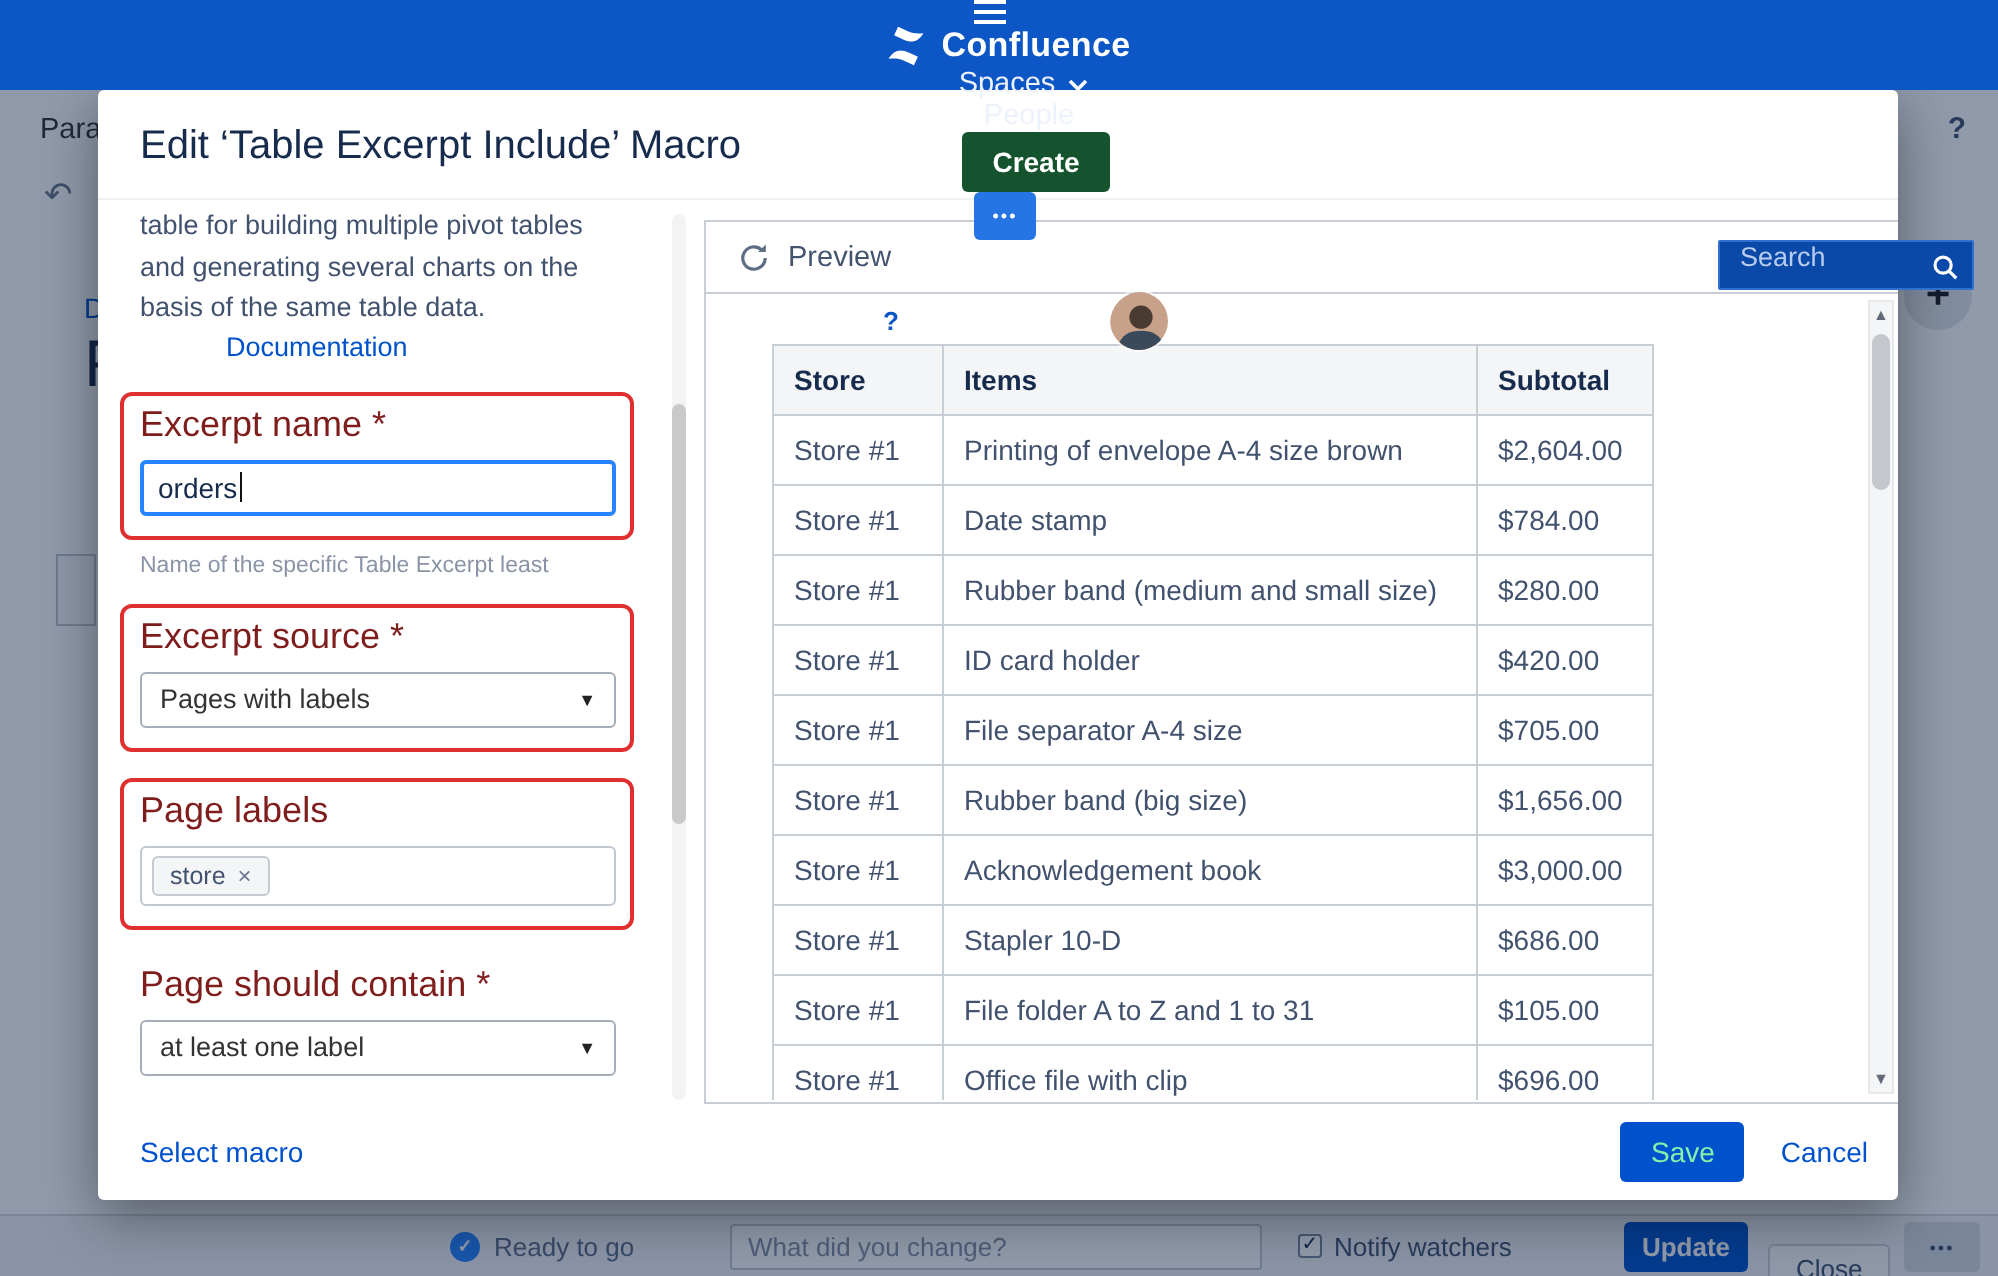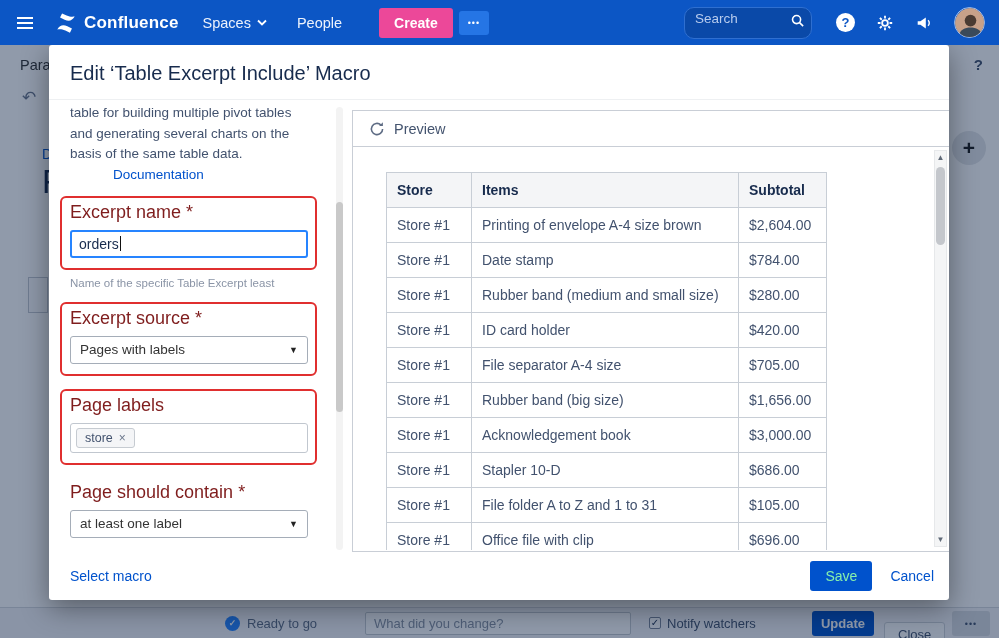--- a/index.html
+++ b/index.html
@@ -1,34 +1,34 @@
 <!DOCTYPE html>
 <html><head>
 <meta charset="utf-8">
 <style>
   * { margin:0; padding:0; box-sizing:border-box; }
   html,body { width:999px; height:638px; overflow:hidden; }
   body { position:relative; font-family:"Liberation Sans", sans-serif; background:#fff; }
 
   
   .navbar { position:absolute; top:0; left:0; right:0; height:45px; background:#0C56C5;
-    display:flex; align-items:center; padding:0 12px; z-index:30; color:#fff; }
+    display:flex; align-items:center; padding:0 12px; z-index:30; color:#fff;flex-direction:column; }
   .hamburger { width:22px; display:flex; flex-direction:column; gap:3px; margin:0 8px 0 5px; cursor:pointer; }
   .hamburger i { display:block; width:16px; height:2px; background:#fff; }
   .logo { display:flex; align-items:center; gap:7px; margin-left:8px; cursor:pointer; }
   .logo-text { font-size:17px; font-weight:700; letter-spacing:0.2px; }
   .nav-item { display:flex; align-items:center; gap:6px; font-size:14.5px; color:#EDF2FC; cursor:pointer; }
   .nav-spaces { margin-left:24px; }
   .nav-people { margin-left:30px; }
-  .btn-create { margin-left:37px; background:#ec4899; color:#fff; border:none; border-radius:3px;
+  .btn-create { margin-left:37px; background:#14532d; color:#fff; border:none; border-radius:3px;
     padding:7px 15px; font-size:14px; font-weight:600; font-family:inherit; cursor:pointer; }
   .btn-cmore { margin-left:6px; background:#2575E5; color:#fff; border:none; border-radius:3px;
     padding:7px 9px; font-size:9px; letter-spacing:1px; font-family:inherit; cursor:pointer; }
   .searchbox { margin-left:auto; position:relative; }
-  .searchbox input { width:128px; height:32px; background:#0A49A8; border:1px solid #2F6FD0; border-radius:10px;
+  .searchbox input { width:128px; height:25px; background:#0A49A8; border:1px solid #2F6FD0; border-radius:1px;
     color:#fff; font-size:13.5px; padding:0 28px 8px 10px; font-family:inherit; outline:none; }
   .searchbox input::placeholder { color:#B8CCEE; }
   .searchbox svg { position:absolute; right:7px; top:6px; }
   .nav-icons { display:flex; align-items:center; gap:21px; margin-left:24px; margin-right:2px; }
   .help-badge { width:19px; height:19px; border-radius:50%; background:#fff; color:#0C56C5;
     display:flex; align-items:center; justify-content:center; font-size:13px; font-weight:700; cursor:pointer; }
   .avatar { width:31px; height:31px; border-radius:50%; overflow:hidden; border:1px solid rgba(255,255,255,0.6); cursor:pointer; }
 
   
   .bg { position:absolute; top:45px; left:0; right:0; bottom:0; background:#fff; z-index:1; }

